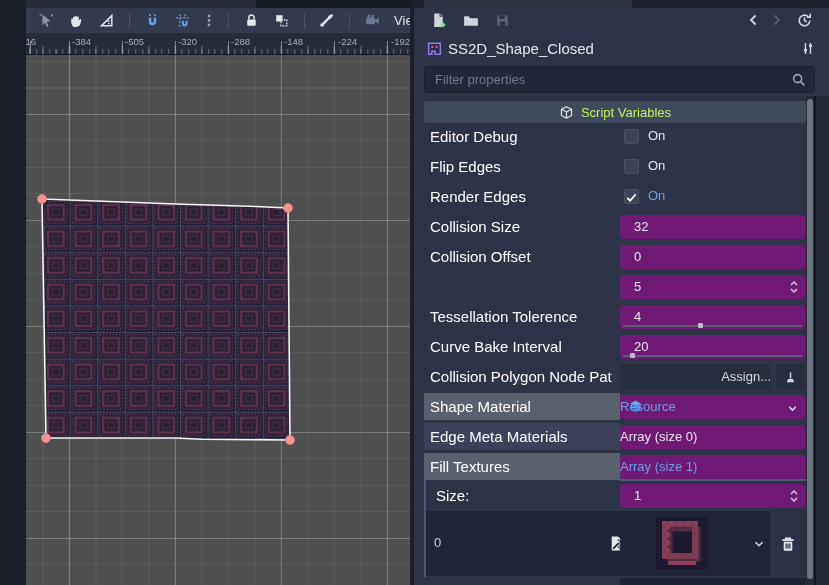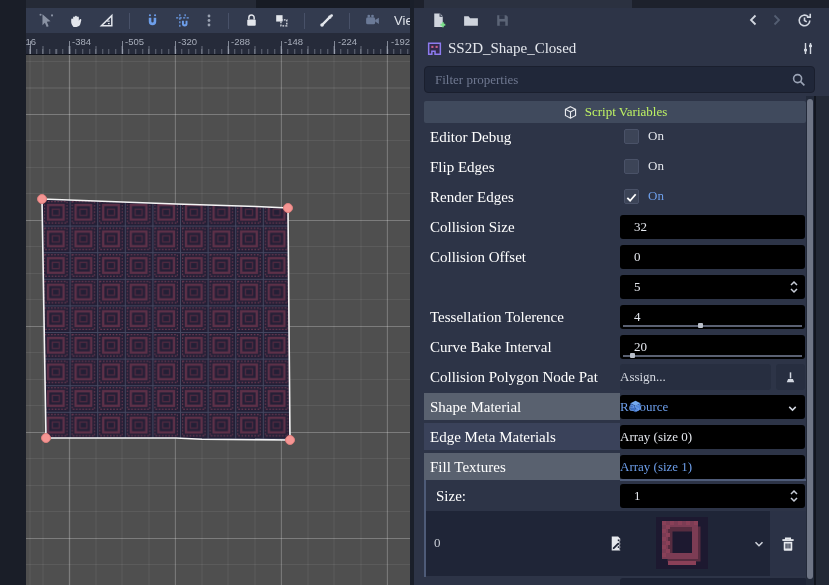--- a/index.html
+++ b/index.html
@@ -31,55 +31,55 @@
     background-image:
       repeating-linear-gradient(to right,rgba(255,255,255,.20) 0 1px,transparent 1px 106px),
       repeating-linear-gradient(to bottom,rgba(255,255,255,.20) 0 1px,transparent 1px 106px),
       repeating-linear-gradient(to right,rgba(255,255,255,.07) 0 1px,transparent 1px 26.5px),
       repeating-linear-gradient(to bottom,rgba(255,255,255,.07) 0 1px,transparent 1px 26.5px);
     background-position:43px 0,0 59px,16.5px 0,0 6px;}
   .canvas svg{position:absolute;left:0;top:0;}
   .canvas-vscroll{position:absolute;left:400px;top:130px;width:5px;height:290px;
     background:rgba(205,210,220,.55);border-radius:3px;}
   
-  .right-pane{position:absolute;left:410px;top:0;width:419px;height:585px;background:#2d3447;font-family:Liberation Serif, serif;}
+  .right-pane{position:absolute;left:410px;top:0;width:419px;height:585px;background:#2d3447;}
   .pane-divider{position:absolute;left:0;top:0;width:4px;height:585px;background:#1a1f2a;}
   .r-top-strip{position:absolute;left:4px;top:0;width:415px;height:8px;background:#1d212c;}
   .r-top-strip .notch{position:absolute;left:10px;top:0;width:208px;height:8px;background:#2b3140;}
   .dock-toolbar{position:absolute;left:0;top:8px;width:419px;height:26px;}
   .dock-toolbar .ic{position:absolute;top:4px;}
   .node-row{position:absolute;left:0;top:36px;width:419px;height:28px;}
   .node-title{position:absolute;left:38px;top:4px;font-size:15px;color:#e4e7ed;}
   .filter-box{position:absolute;left:14px;top:66px;width:391px;height:27px;background:#202739;
     border:1px solid #1a1f2e;border-radius:4px;box-sizing:border-box;}
   .filter-ph{position:absolute;left:10px;top:5px;font-size:13px;color:#6f7890;}
   .filter-box svg{position:absolute;right:7px;top:5px;}
   .category-bar{position:absolute;left:14px;top:101px;width:382px;height:22px;background:#404a5d;
     border-radius:2px;display:flex;align-items:center;justify-content:center;gap:7px;}
   .category-bar span{font-size:13px;color:#bef264;}
   .prow{position:absolute;left:14px;width:382px;height:30px;}
   .plabel{position:absolute;left:6px;top:0;height:30px;line-height:30px;font-size:15px;color:#ffffff;white-space:nowrap;overflow:hidden;}
   .lbl-cell{position:absolute;left:0;top:1px;width:196px;height:27px;}
   .lbl-cell.hl{background:#59616f;}
   .lbl-cell.dim{background:#3a425a;}
   .lbl-cell .plabel{left:6px;top:-1px;}
-  .pfield{position:absolute;left:196px;top:3px;width:185px;height:24px;background:#000000;
+  .pfield{position:absolute;left:196px;top:3px;width:185px;height:24px;background:#701a75;
     border-radius:3px;box-sizing:border-box;}
   .pfield .val{position:absolute;left:14px;top:4px;font-size:13px;color:#e4e7ed;}
   .pfield .val.center{left:0;width:100%;text-align:left;}
   .pfield .val.blue{color:#6d9eea;}
   .spin{position:absolute;right:5px;top:4px;}
   .slider-track{position:absolute;left:3px;right:3px;bottom:2px;height:2px;background:#5a6173;}
   .slider-grab{position:absolute;bottom:1px;width:5px;height:5px;background:#b9bfca;border-radius:1px;}
   .chk{position:absolute;left:200px;top:7px;width:15px;height:15px;background:#3c4457;
     border:1px solid #4a5268;border-radius:2px;box-sizing:border-box;}
   .chk-text{position:absolute;left:224px;top:6px;font-size:13px;color:#e4e7ed;}
   .chk-text.blue{color:#6d9eea;}
   .assign-btn{position:absolute;left:196px;top:2px;width:151px;height:26px;background:#272e40;
-    border-radius:3px;text-align:left;line-height:26px;font-size:13px;color:#d4d8e0;}
+    border-radius:3px;text-align:right;line-height:26px;font-size:13px;color:#d4d8e0;}
   .pick-btn{position:absolute;left:352px;top:2px;width:29px;height:26px;background:#272e40;
     border-radius:3px;display:flex;align-items:center;justify-content:center;}
   .res-cube{position:absolute;left:8px;top:4px;}
   .res-chevron{position:absolute;right:6px;top:6px;}
   
   .subpanel-topline{position:absolute;left:210px;top:479px;width:187px;height:2px;background:#4e5b78;}
   .subpanel-left{position:absolute;left:14px;top:480px;width:2px;height:97px;background:#4e5b78;}
   .size-row{position:absolute;left:14px;top:482px;width:382px;height:28px;}
   .size-row .plabel{left:12px;height:28px;line-height:28px;}
   .item-row{position:absolute;left:16px;top:511px;width:380px;height:65px;background:#1f2537;}

